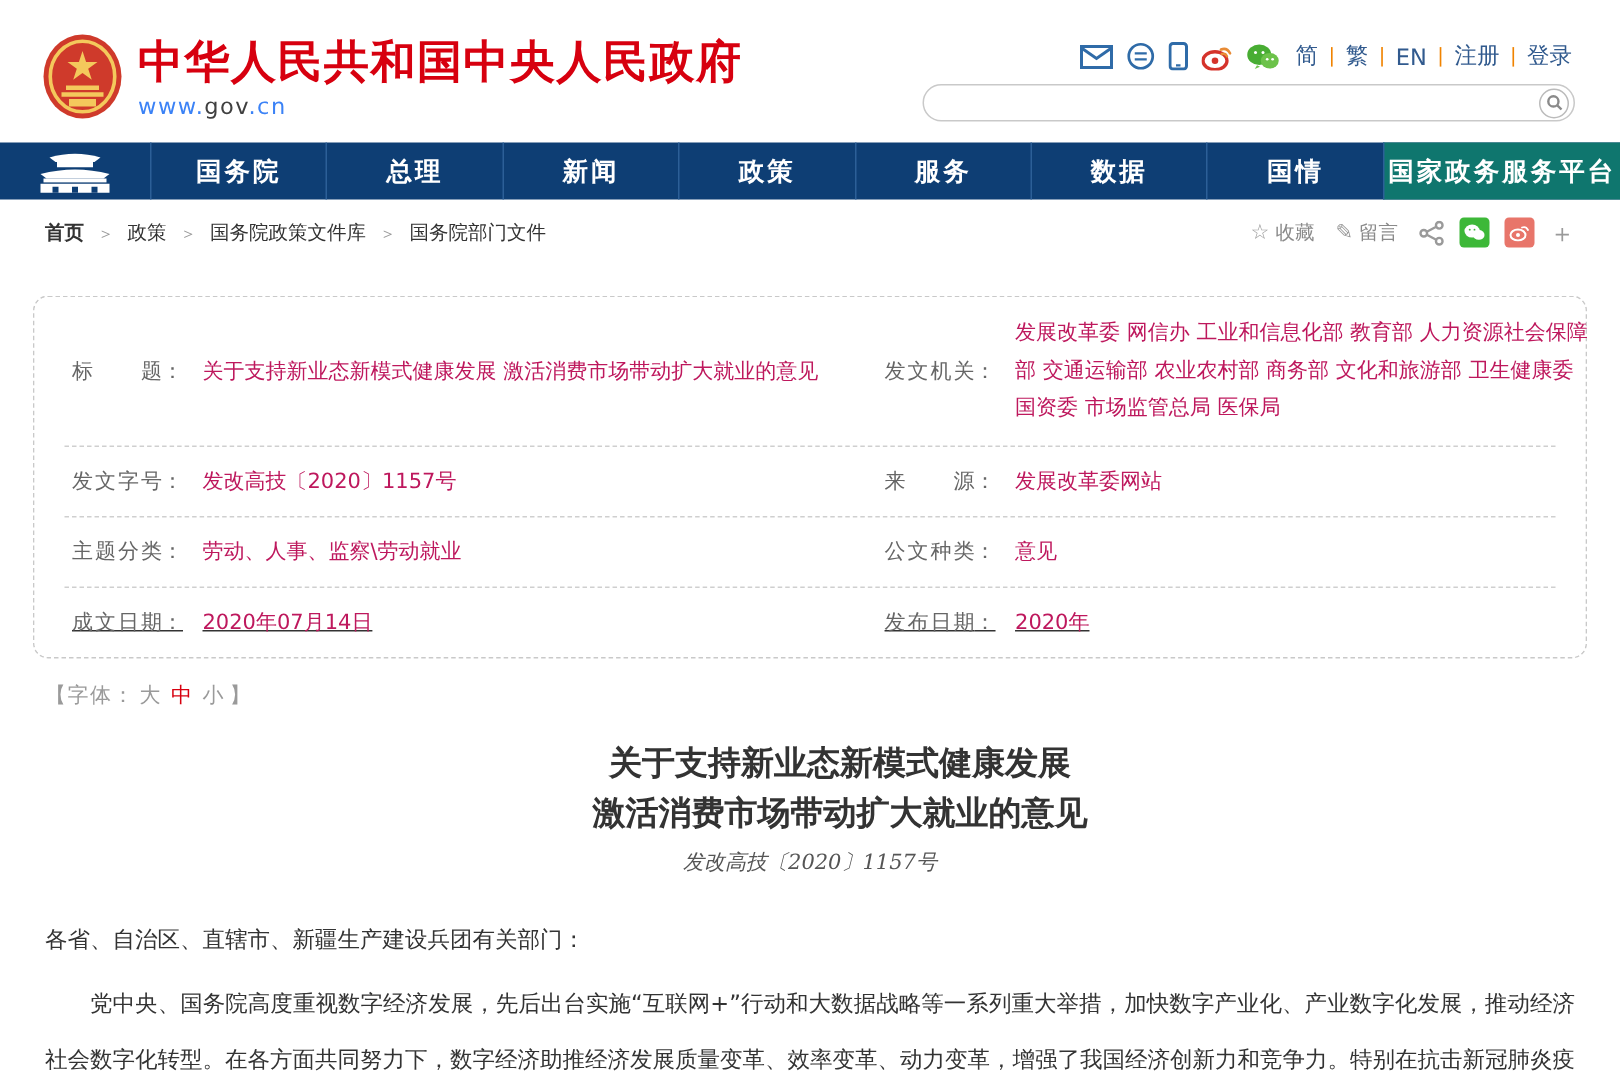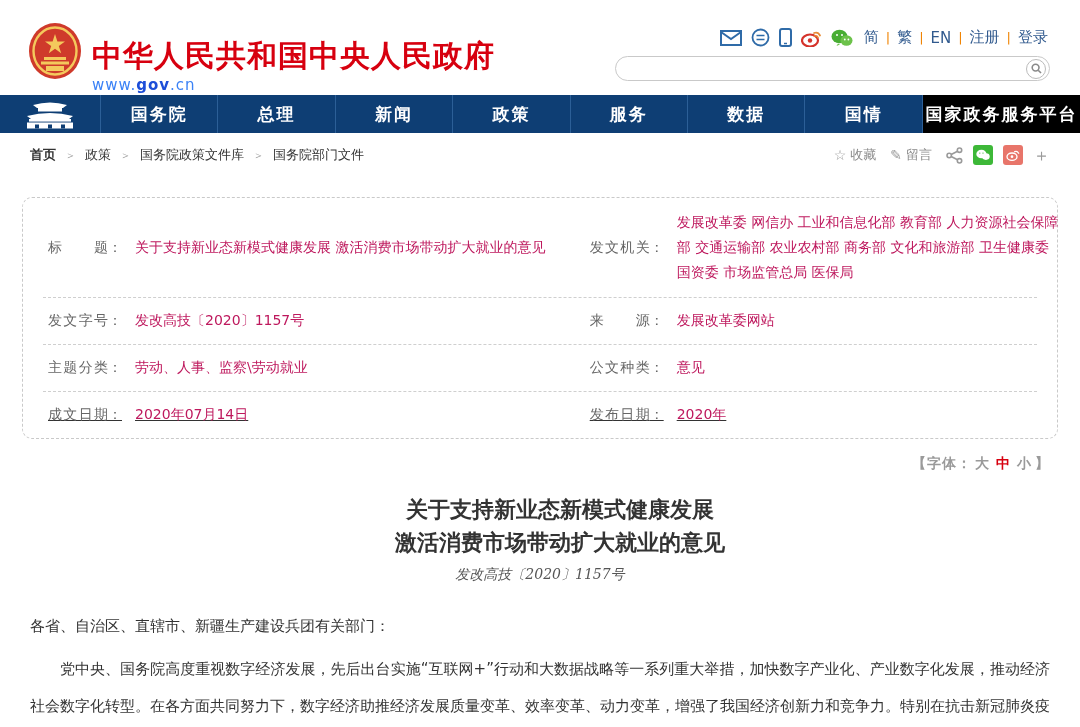--- a/index.html
+++ b/index.html
@@ -8,41 +8,41 @@
     width:1080px; height:727px; overflow:hidden;
     font-family:"DejaVu Sans","Liberation Sans",sans-serif;
     color:#333;
   }
 
   
   .site-header { height:95px; padding:0 30px 0 28px; display:flex; justify-content:space-between; }
   .header-left { display:flex; align-items:flex-start; padding-top:22px; }
   .emblem { width:54px; height:58px; flex:none; }
   .title-block { margin-left:10px; }
-  .site-title { font-size:30px; font-weight:bold; color:#d7000f; letter-spacing:1px; line-height:36px; margin-top:16px; }
+  .site-title { font-size:30px; font-weight:bold; color:#d7000f; letter-spacing:1px; line-height:36px; margin-top:2px; }
   .site-url { font-size:15px; margin-top:2px; letter-spacing:1px; }
-  .u-gray { color:#3b82f6; } .u-red { color:#1d4ed8; font-weight:bold; }
+  .u-gray { color:#3b82f6; } .u-red { color:#404040; font-weight:normal; }
 
   .header-right { display:flex; flex-direction:column; align-items:flex-end; padding-top:28px; }
   .topbar { display:flex; align-items:center; font-size:15px; color:#315a8e; }
   .topbar .ico { display:inline-flex; margin-right:9px; cursor:pointer; }
   .lang-link { color:#315a8e; cursor:pointer; margin:0 2px; text-decoration:none; }
   .link-sep { color:#f08300; margin:0 5px; font-size:13px; }
   .search-box { margin-top:9px; width:435px; height:25px; border:1px solid #c9c9c9; border-radius:13px;
     display:flex; align-items:center; padding:0 3px 0 14px; background:#fff; }
   .search-box input { flex:1; border:none; outline:none; font-size:13px; height:20px; background:transparent; }
   .search-btn { width:20px; height:20px; border:1px solid #bbb; border-radius:50%; display:flex;
     align-items:center; justify-content:center; cursor:pointer; background:#fff; }
 
   
   .main-nav { height:38px; background:#0e3e74; display:flex; align-items:stretch; }
   .nav-home { flex:0 0 100px; display:flex; align-items:center; justify-content:center; cursor:pointer; }
   .nav-item { flex:1; display:flex; align-items:center; justify-content:center; color:#fff; font-size:17px;
     font-weight:bold; letter-spacing:2px; cursor:pointer; border-left:1px solid #2c5f97; }
-  .nav-platform { flex:1.35; background:#000000; border-left:1px solid #2c5f97; }
+  .nav-platform { flex:1.35; background:#0f766e; border-left:1px solid #2c5f97; }
 
   
   .crumb-bar { height:36px; margin:4px 30px 0; display:flex; align-items:center; justify-content:space-between; }
   .crumbs { display:flex; align-items:center; font-size:13px; color:#333; }
   .crumb { cursor:pointer; }
   .crumb-home { font-weight:bold; }
   .crumb-sep { color:#999; font-size:11px; margin:0 9px; }
   .crumb-actions { display:flex; align-items:center; color:#8a8a8a; font-size:13px; }
   .act { display:flex; align-items:center; margin-left:14px; cursor:pointer; }
   .act .g { margin-right:4px; font-size:14px; color:#9a9a9a; }
@@ -58,21 +58,21 @@
   .mrow.tall { padding:12px 0; }
   .mcell { display:flex; align-items:center; }
   .mcell.l { flex:0 0 55%; padding-left:5px; }
   .mcell.r { flex:1; }
   .lbl { display:inline-block; width:60px; text-align:justify; text-align-last:justify; color:#666; flex:none; }
   .colon { color:#666; margin-right:13px; flex:none; }
   .mval { color:#be185d; }
   .agencies { display:inline-block; width:382px; line-height:25px; }
 
   
-  .font-ctrl { margin:16px 30px 0; text-align:right; font-size:14px; color:#9a9a9a; letter-spacing:1px;font-weight:bold; }
+  .font-ctrl { margin:16px 30px 0; font-size:14px; color:#9a9a9a; letter-spacing:1px; }
   .font-ctrl .sz { cursor:pointer; margin:0 3px; color:#9a9a9a; }
   .font-ctrl .sz.active { color:#d7000f; }
 
   
   .doc-title { margin-top:20px; text-align:center; font-family:"DejaVu Serif","Liberation Serif",serif;
     font-size:22px; font-weight:bold; color:#333; line-height:33px;padding-left:40px; }
   .doc-number { margin-top:7px; text-align:center; font-family:"DejaVu Serif","Liberation Serif",serif;
     font-style:italic; font-size:14px; color:#555; }
   .doc-body { margin:24px 30px 0; font-size:15px; color:#333; line-height:37px; }
   .salutation { margin-bottom:6px; }

